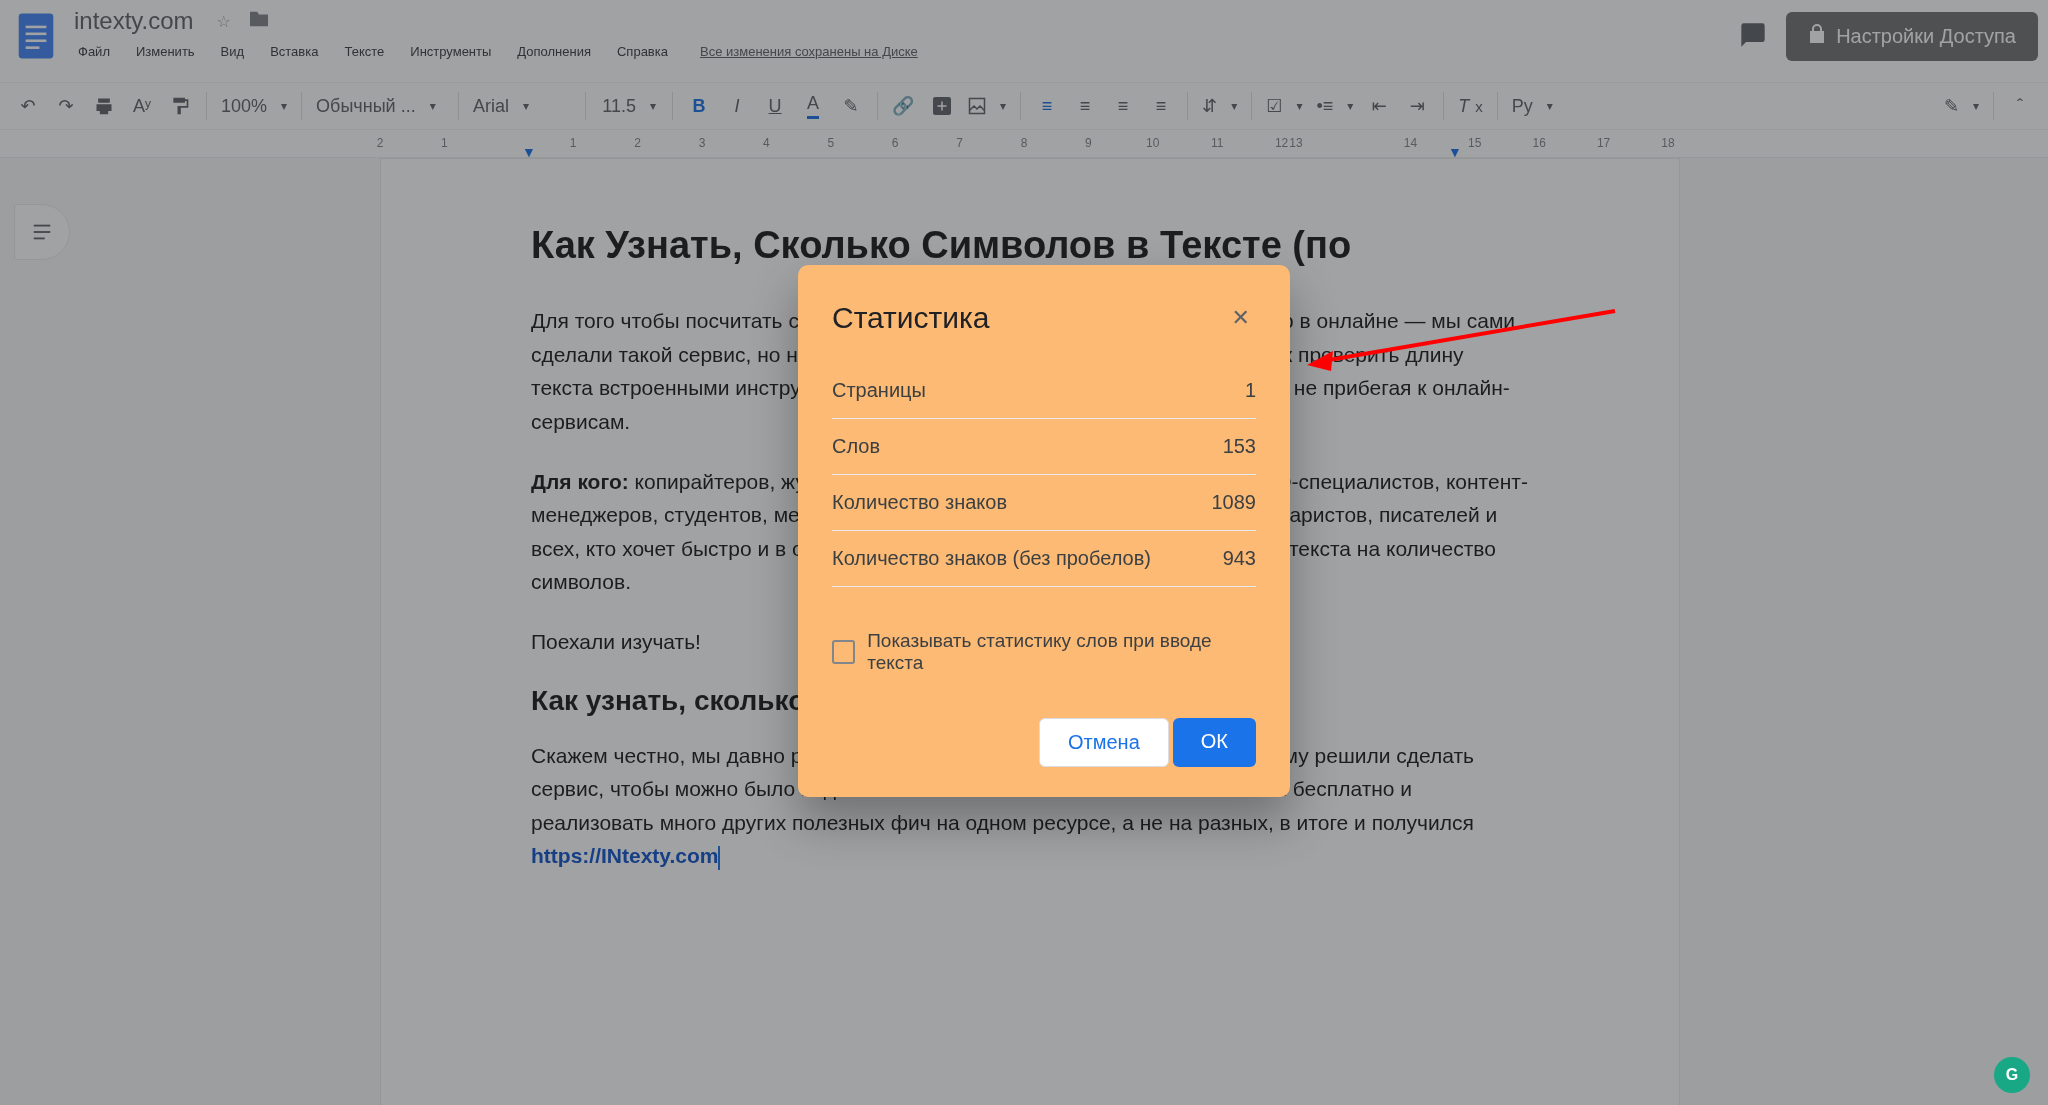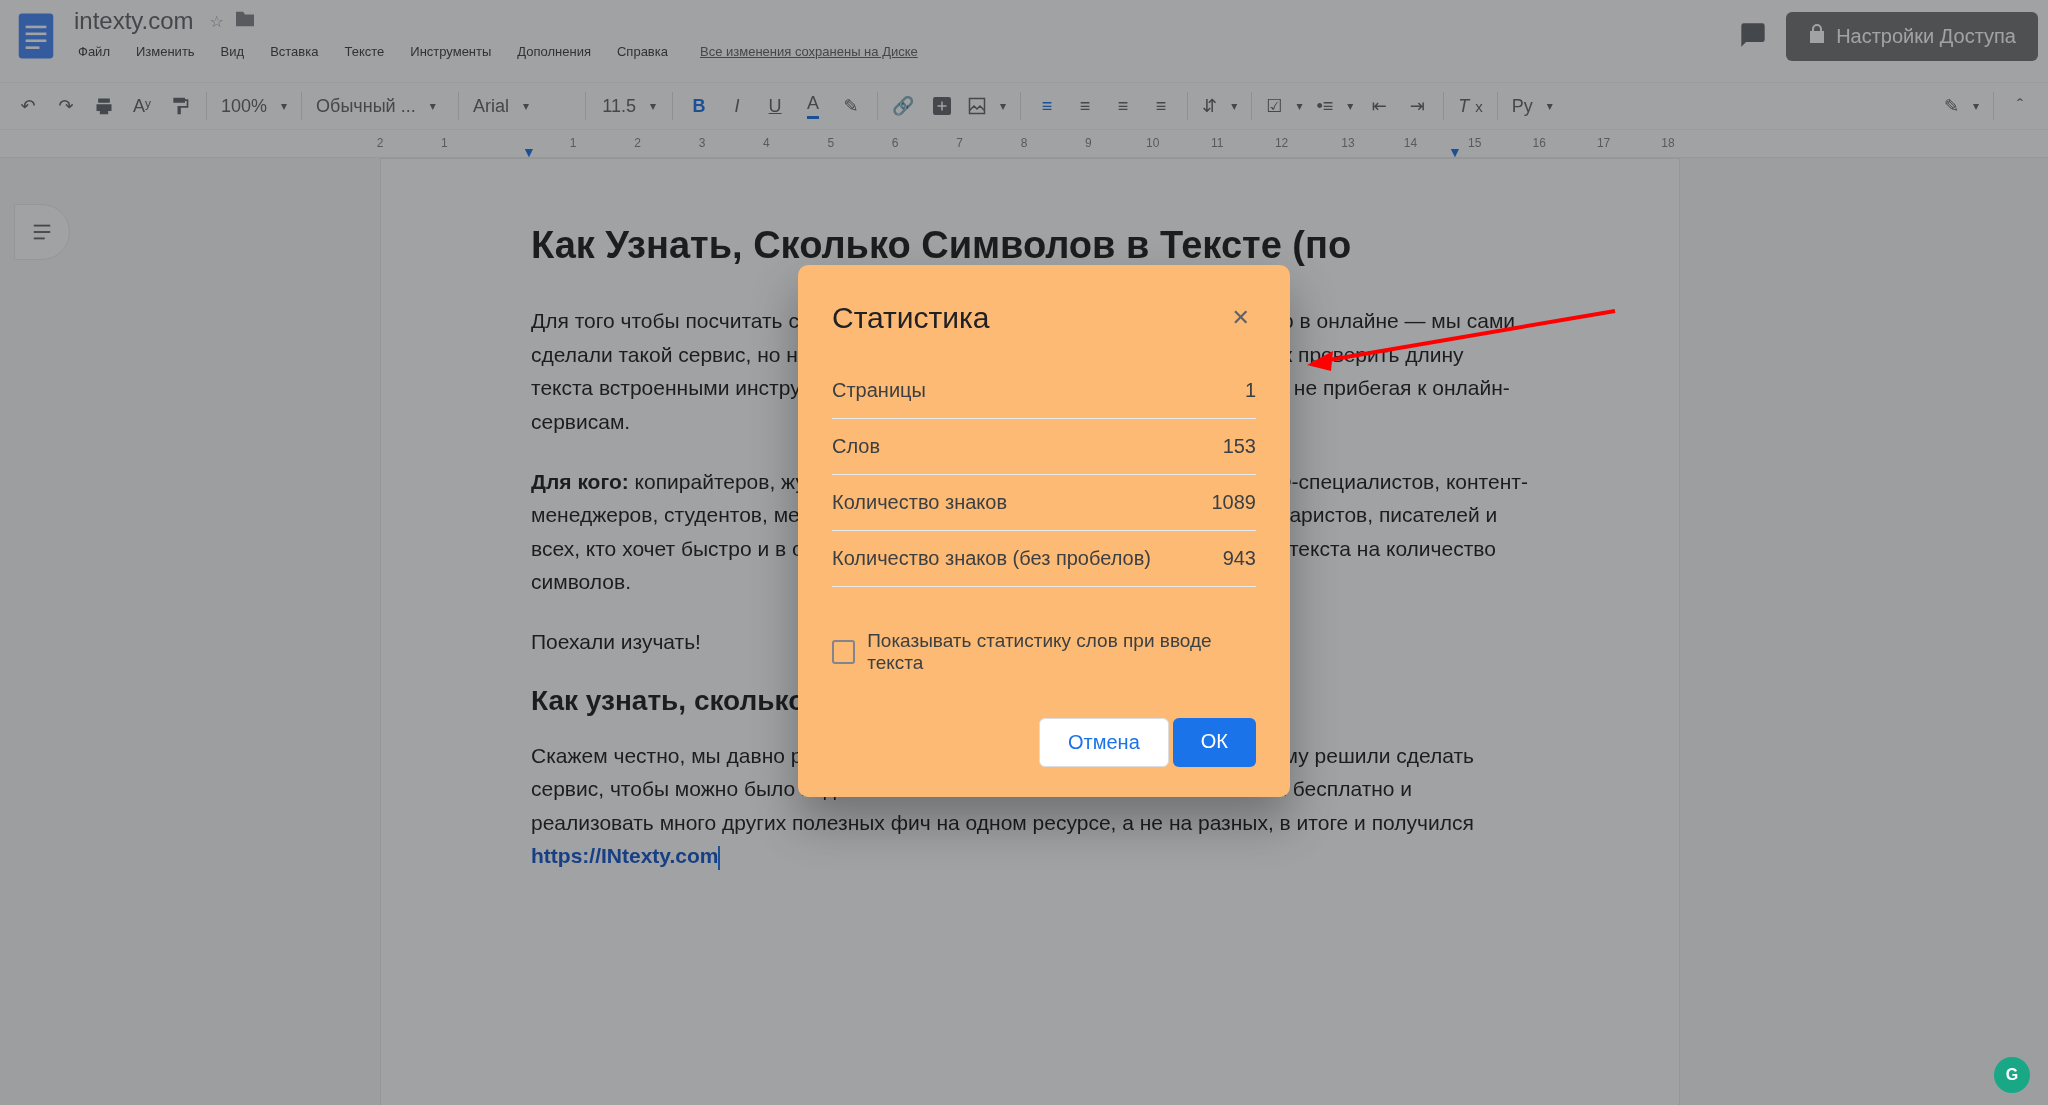--- a/index.html
+++ b/index.html
@@ -12,21 +12,21 @@
   }
   *{box-sizing:border-box;}
   html,body{margin:0;padding:0;font-family:"Google Sans",Arial,Helvetica,sans-serif;color:var(--text);}
   body{width:2048px;height:1105px;overflow:hidden;background:#fff;position:relative;}
 
   
   .docbar{display:flex;align-items:flex-start;padding:6px 10px 0 10px;height:82px;}
   .logo{width:52px;height:60px;display:flex;align-items:center;justify-content:center;margin-right:6px;}
   .logo svg{width:38px;height:50px;}
   .titleblock{flex:0 1 auto;min-width:0;}
-  .titlerow{display:flex;align-items:center;gap:10px;height:30px;}
+  .titlerow{display:flex;align-items:center;gap:17px;height:30px;}
   .doctitle{font-size:24px;color:#5f6368;padding:3px 6px;border-radius:4px;}
   .star,.folder{color:#9aa0a6;}
   .menubar{display:flex;gap:6px;margin-top:4px;font-size:13px;color:#3c4043;flex-wrap:wrap;align-items:center;}
   .menubar .mi{padding:4px 10px;border-radius:4px;white-space:nowrap;}
   .savehint{color:#5f6368;text-decoration:underline;margin-left:6px;}
   .docbar-right{margin-left:auto;display:flex;align-items:center;gap:18px;padding-top:6px;}
   .comments-ic{color:#5f6368;}
   .sharebtn{background:#737373;color:#fff;font-size:20px;font-weight:500;padding:12px 22px;border-radius:6px;display:flex;align-items:center;gap:10px;}
 
   
@@ -219,21 +219,21 @@
       <span class="rnum" style="left: 322px;">3</span>
       <span class="rnum" style="left: 386.4px;">4</span>
       <span class="rnum" style="left: 450.8px;">5</span>
       <span class="rnum" style="left: 515.2px;">6</span>
       <span class="rnum" style="left: 579.6px;">7</span>
       <span class="rnum" style="left: 644px;">8</span>
       <span class="rnum" style="left: 708.4px;">9</span>
       <span class="rnum" style="left: 772.8px;">10</span>
       <span class="rnum" style="left: 837.2px;">11</span>
       <span class="rnum" style="left: 901.6px;">12</span>
-      <span class="rnum" style="left: 968px;">13</span>
+      <span class="rnum" style="left: 916px;">13</span>
       <span class="rnum" style="left: 1030.4px;">14</span>
       <span class="rnum" style="left: 1094.8px;">15</span>
       <span class="rnum" style="left: 1159.2px;">16</span>
       <span class="rnum" style="left: 1223.6px;">17</span>
       <span class="rnum" style="left: 1288px;">18</span>
     </div>
   <span class="ind-left">▼</span>
   <span class="ind-right">▼</span>
 </div>
 

